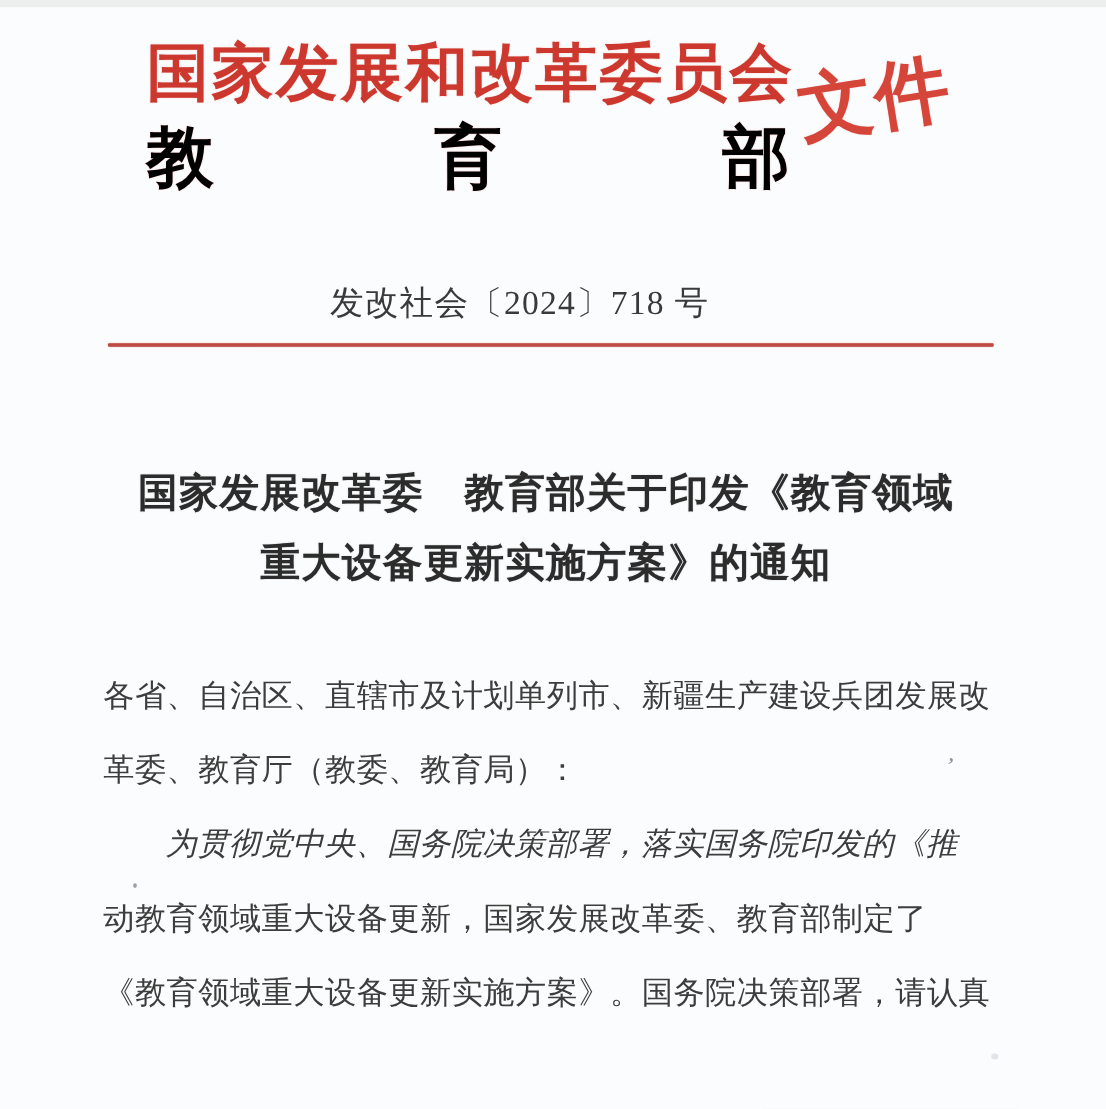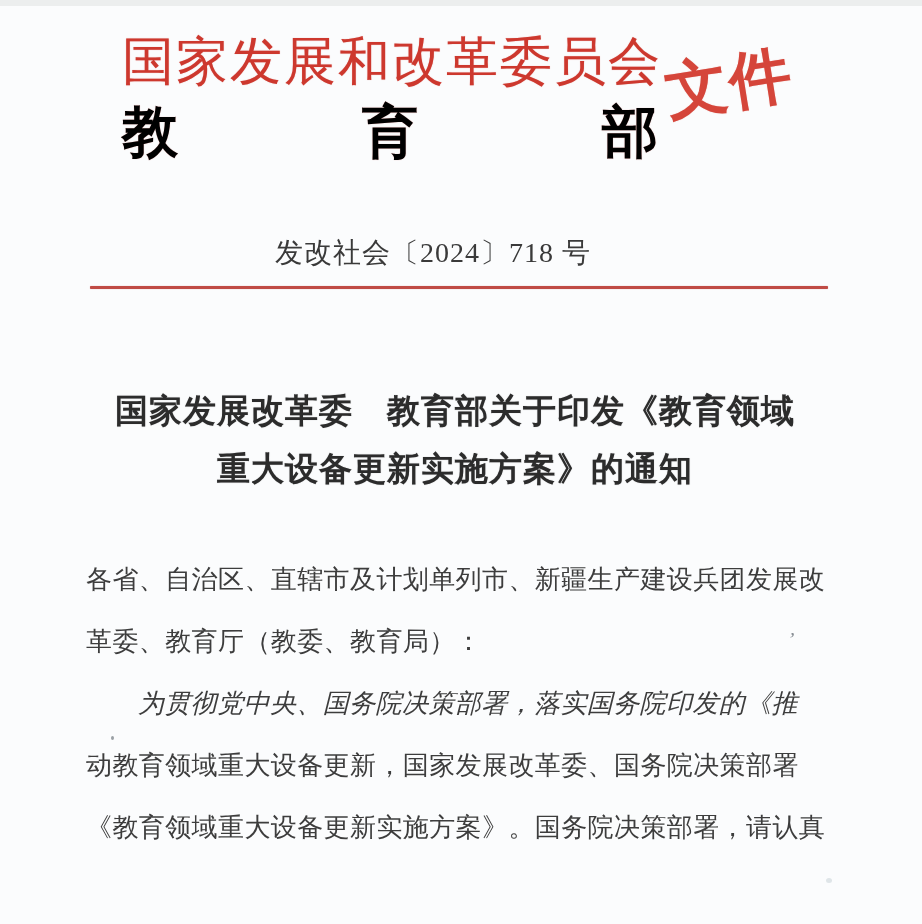--- a/index.html
+++ b/index.html
@@ -21,21 +21,21 @@
     top: 0; left: 0;
     width: 100%; height: 6px;
     background: #eceeee;
   }
 
   
   .agency-line1 {
     position: absolute;
     top: 36px; left: 122px;
     font-size: 52px;
-    font-weight: normal;
+    font-weight: bold;
     letter-spacing: 2px;
     line-height: 1;
     color: #cd382e;
     white-space: nowrap;
     text-shadow: 0 0 1px rgba(205,56,46,.45);
   }
   .agency-line2 {
     position: absolute;
     top: 104px; left: 122px;
     font-size: 56px;
@@ -157,21 +157,21 @@
 
   <div class="title-block">
     <div class="title-line">国家发展改革委　教育部关于印发《教育领域</div>
     <div class="title-line">重大设备更新实施方案》的通知</div>
   </div>
 
   <div class="body-block">
     <div class="body-line">各省、自治区、直辖市及计划单列市、新疆生产建设兵团发展改</div>
     <div class="body-line">革委、教育厅（教委、教育局）：</div>
     <div class="body-line indent">为贯彻党中央、国务院决策部署，落实国务院印发的《推</div>
-    <div class="body-line">动教育领域重大设备更新，国家发展改革委、国务院决策部署</div>
+    <div class="body-line">动教育领域重大设备更新，国家发展改革委、教育部制定了</div>
     <div class="body-line">《教育领域重大设备更新实施方案》。国务院决策部署，请认真</div>
   </div>
 
   <div class="artifact artifact-tick">’</div>
   <div class="artifact artifact-dot"></div>
   <div class="artifact artifact-smudge"></div>
 
 </div>
 
 </body></html>

